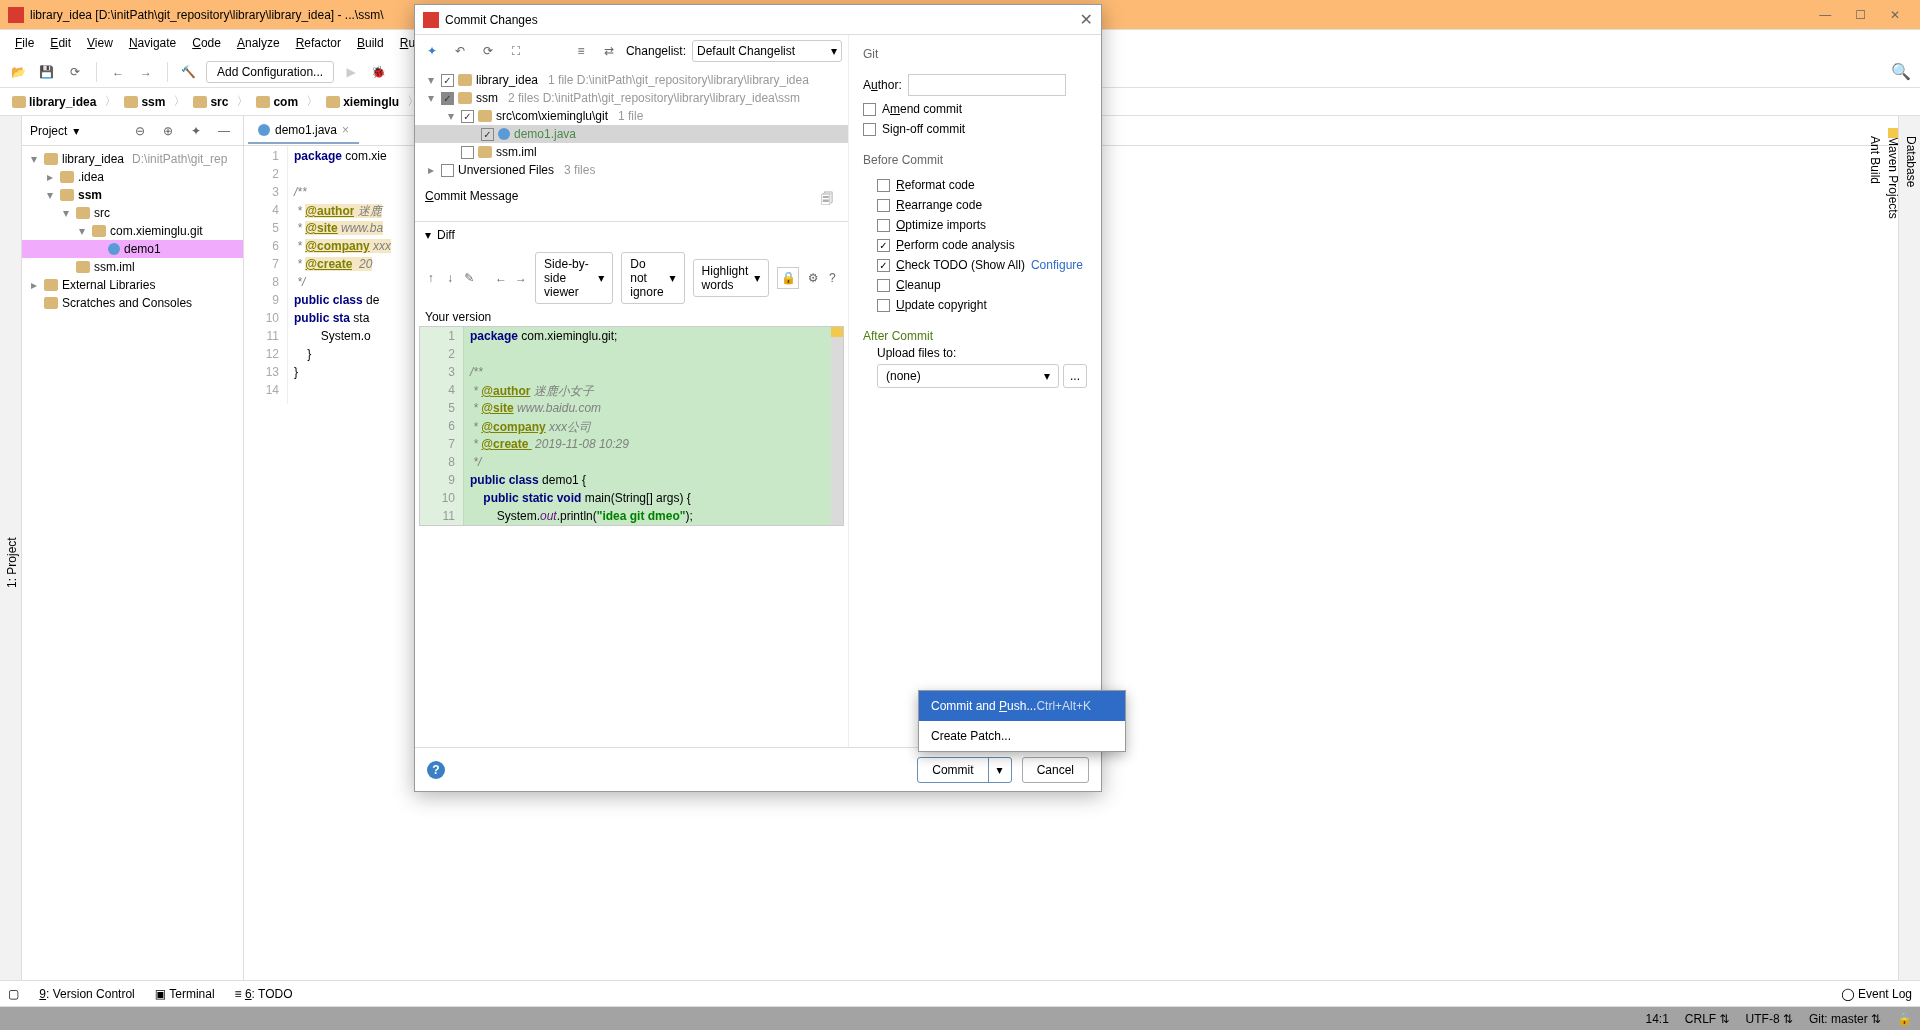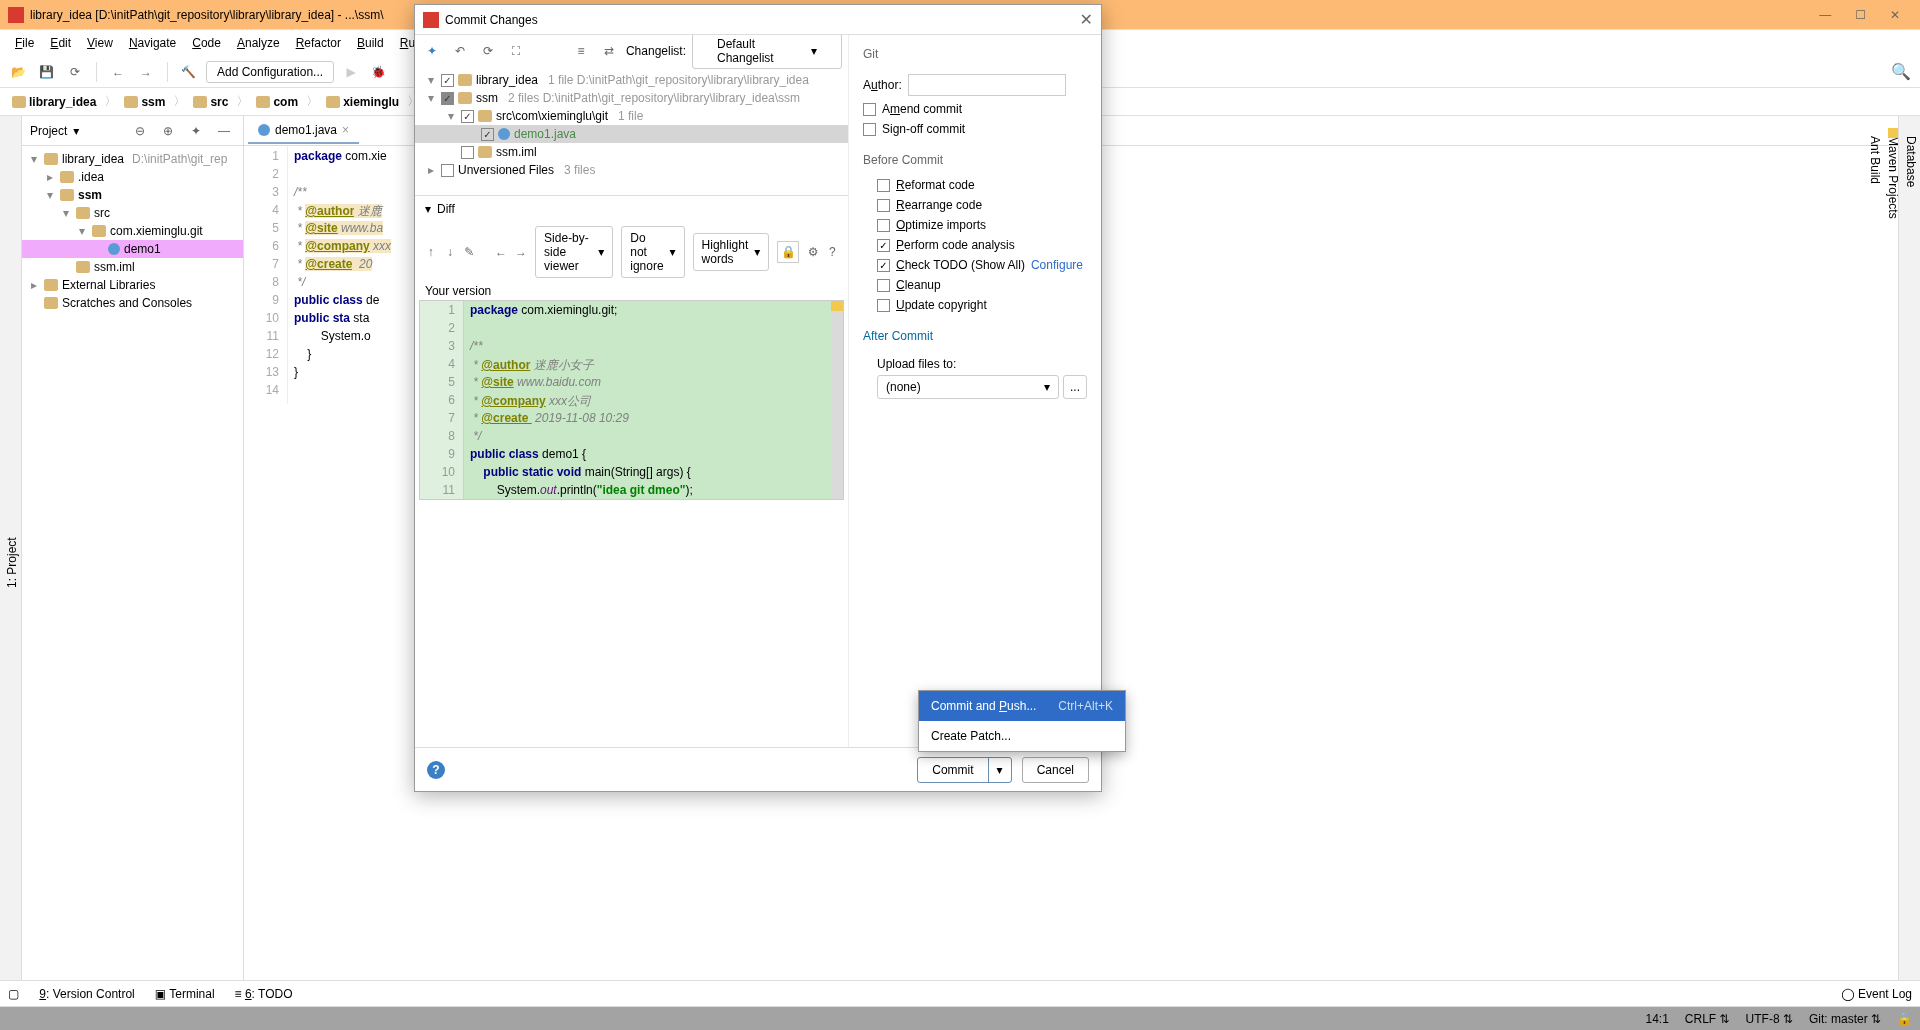--- a/index.html
+++ b/index.html
@@ -47,21 +47,21 @@
 .bottombar { position:absolute; bottom:24px; left:0; right:0; height:26px; border-top:1px solid #ddd; display:flex; align-items:center; padding:0 8px; gap:20px; background:#fff; }
 
 
 .dialog { position:absolute; left:414px; top:4px; width:688px; height:788px; background:#fff; border:1px solid #999; box-shadow:0 4px 20px rgba(0,0,0,0.3); display:flex; flex-direction:column; }
 .dlg-title { height:30px; display:flex; align-items:center; padding:0 8px; border-bottom:1px solid #ddd; }
 .dlg-title .x { margin-left:auto; font-size:16px; color:#666; }
 .dlg-body { display:flex; flex:1; overflow:hidden; }
 .dlg-left { width:434px; display:flex; flex-direction:column; border-right:1px solid #eee; }
 .dlg-tools { height:32px; display:flex; align-items:center; padding:0 6px; gap:6px; }
 .dlg-tools .sp { flex:1; }
-.changelist-sel { border:1px solid #ccc; padding:3px 24px; border-radius:3px; display:flex; align-items:center; width:150px; justify-content:space-between; }
+.changelist-sel { border:1px solid #ccc; padding:3px 4px; border-radius:3px; display:flex; align-items:center; width:150px; justify-content:space-between; }
 .change-tree { padding:4px 0; font-size:12px; }
 .ct-row { display:flex; align-items:center; gap:4px; padding:2px 6px; white-space:nowrap; }
 .ct-row.sel { background:#d5d5d5; }
 .ct-chk { width:13px; height:13px; border:1px solid #888; display:inline-flex; align-items:center; justify-content:center; font-size:10px; }
 .ct-chk.on::after { content:"✓"; color:#333; }
 .gray { color:#999; }
 .added-lbl { text-align:right; padding:4px 10px; color:#4a8a4a; }
 .commit-msg { padding:6px 10px; display:flex; flex-direction:column; flex:0 0 auto; }
 .commit-msg .hdr { display:flex; justify-content:space-between; margin-bottom:4px; }
 .commit-msg textarea { width:100%; height:168px; border:1px solid #ccc; padding:6px; font-family:inherit; resize:none; }
@@ -93,21 +93,21 @@
 .dlg-foot { height:44px; border-top:1px solid #ddd; display:flex; align-items:center; padding:0 12px; gap:10px; }
 .dlg-foot .sp { flex:1; }
 .btn { border:1px solid #aaa; padding:5px 14px; border-radius:3px; background:#fff; }
 .btn.split { display:flex; align-items:center; padding:0; border:1px solid #6a8fb5; }
 .btn.split span:first-child { padding:5px 14px; border-right:1px solid #6a8fb5; }
 .btn.split span:last-child { padding:5px 8px; }
 .help-ico { width:18px; height:18px; border-radius:50%; background:#3b7fc4; color:#fff; display:flex; align-items:center; justify-content:center; font-weight:bold; }
 
 
 .popup { position:absolute; left:918px; top:690px; width:208px; background:#fff; border:1px solid #999; box-shadow:0 4px 12px rgba(0,0,0,0.3); }
-.popup .item { padding:8px 12px; display:flex; justify-content:space-between; }
+.popup .item { padding:8px 12px; display:flex; }
 .popup .item.sel { background:#2e6cc7; color:#fff; }
 .popup .item.sel .sc { color:#cde; }
 
 .rmarker { position:absolute; right:22px; top:128px; width:10px; height:10px; background:#f2c94c; }
 </style>
 </head>
 <body>
 
 <div class="titlebar">
   <span class="icon"></span>
@@ -369,20 +369,24 @@
             <span>ssm.iml</span>
           </div>
           <div class="ct-row" style="padding-left: 10px;">
             <span class="tree-arrow">▸</span>
             <span class="ct-chk"></span>
             <span>Unversioned Files</span>
             <span class="gray" style="margin-left:6px">3 files</span>
           </div>
         </div>
       <div class="commit-msg">
+        <div class="hdr">
+          <span><u>C</u>ommit Message</span>
+          <span class="tbtn">🗐</span>
+        </div>
       </div>
       <div class="diff-sec">
         <div class="diff-head">
             <span>▾</span>
             <span>Diff</span>
           </div>
         <div class="diff-tools">
           <span class="tbtn">↑</span>
           <span class="tbtn">↓</span>
           <span class="tbtn">✎</span>
@@ -481,21 +485,21 @@
               <span class="chk"></span>
               <span><u>C</u>leanup</span>
             </label>
             <label class="line" style="padding-left: 14px;">
               <span class="chk"></span>
               <span><u>U</u>pdate copyright</span>
             </label>
           </div>
       </div>
       <div class="sec">
-        <div style="color:#0369a1;margin-bottom:14px">After Commit</div>
+        <div style="color:#4d7c0f;margin-bottom:3px">After Commit</div>
         <div style="padding-left:14px">Upload files to:</div>
         <div class="upload-row" style="padding-left:14px">
           <span class="sel2">
               <span>(none)</span>
               <span>▾</span>
             </span>
           <span class="dots">...</span>
         </div>
       </div>
     </div>

